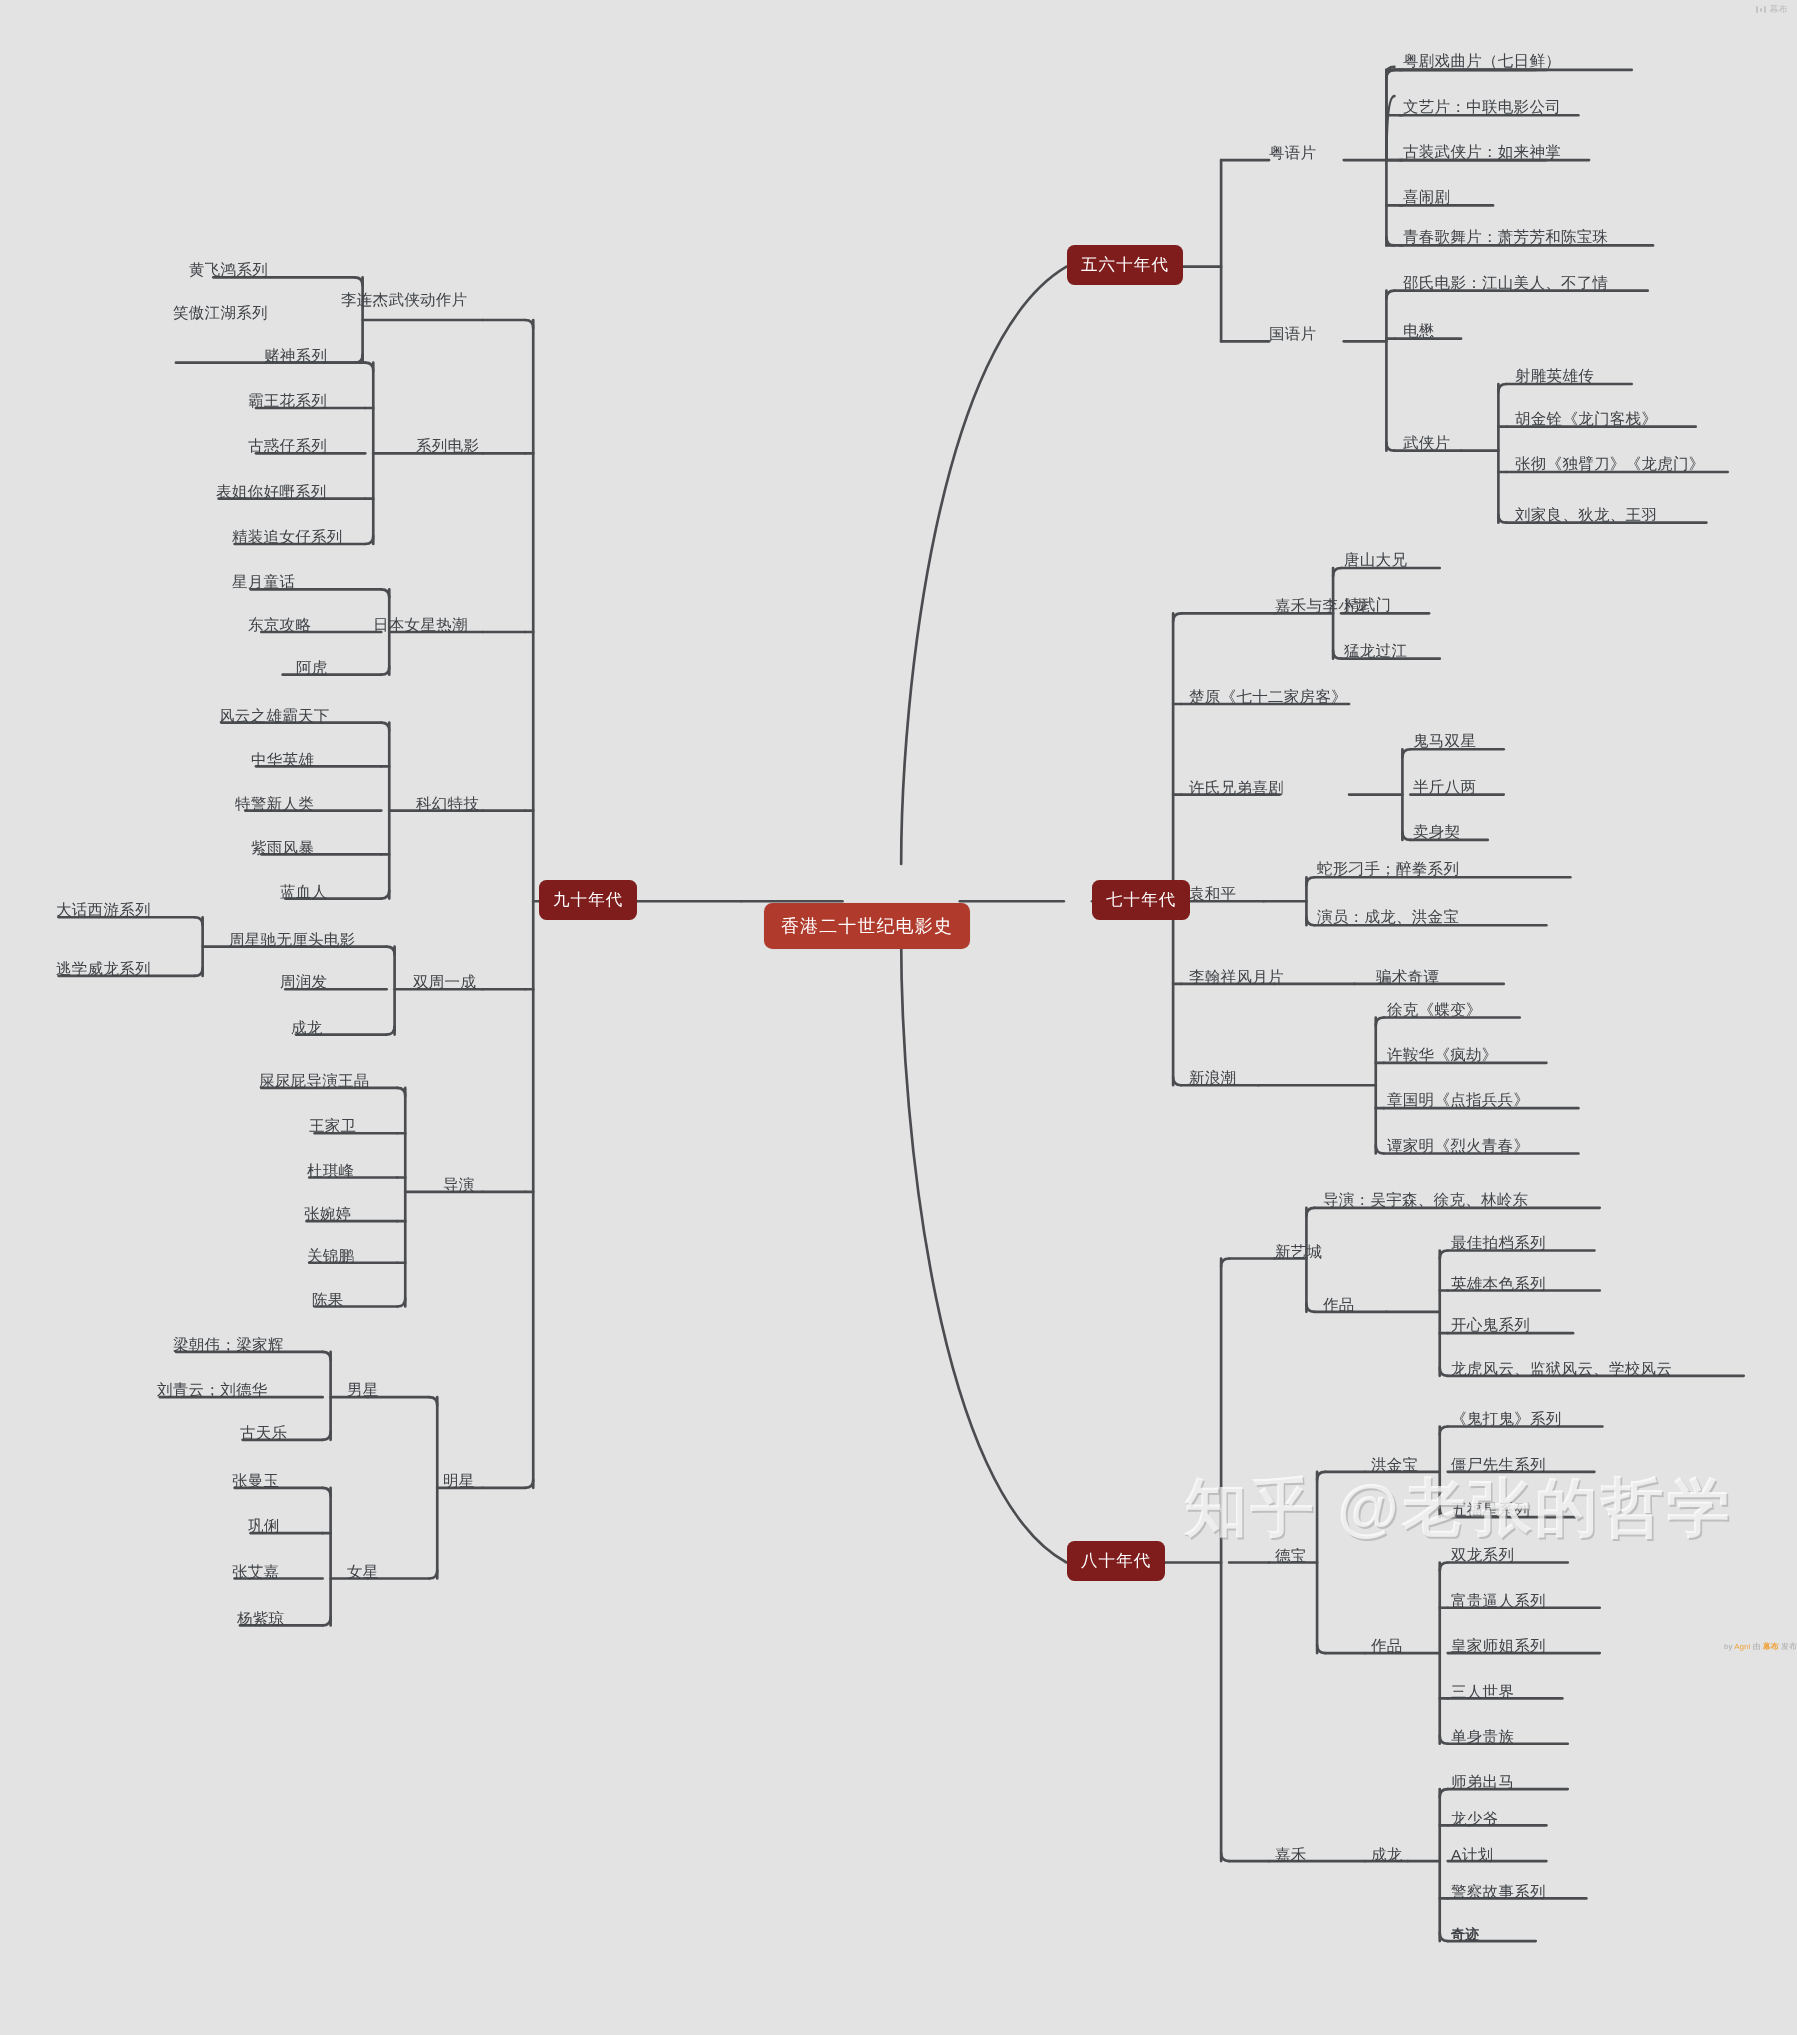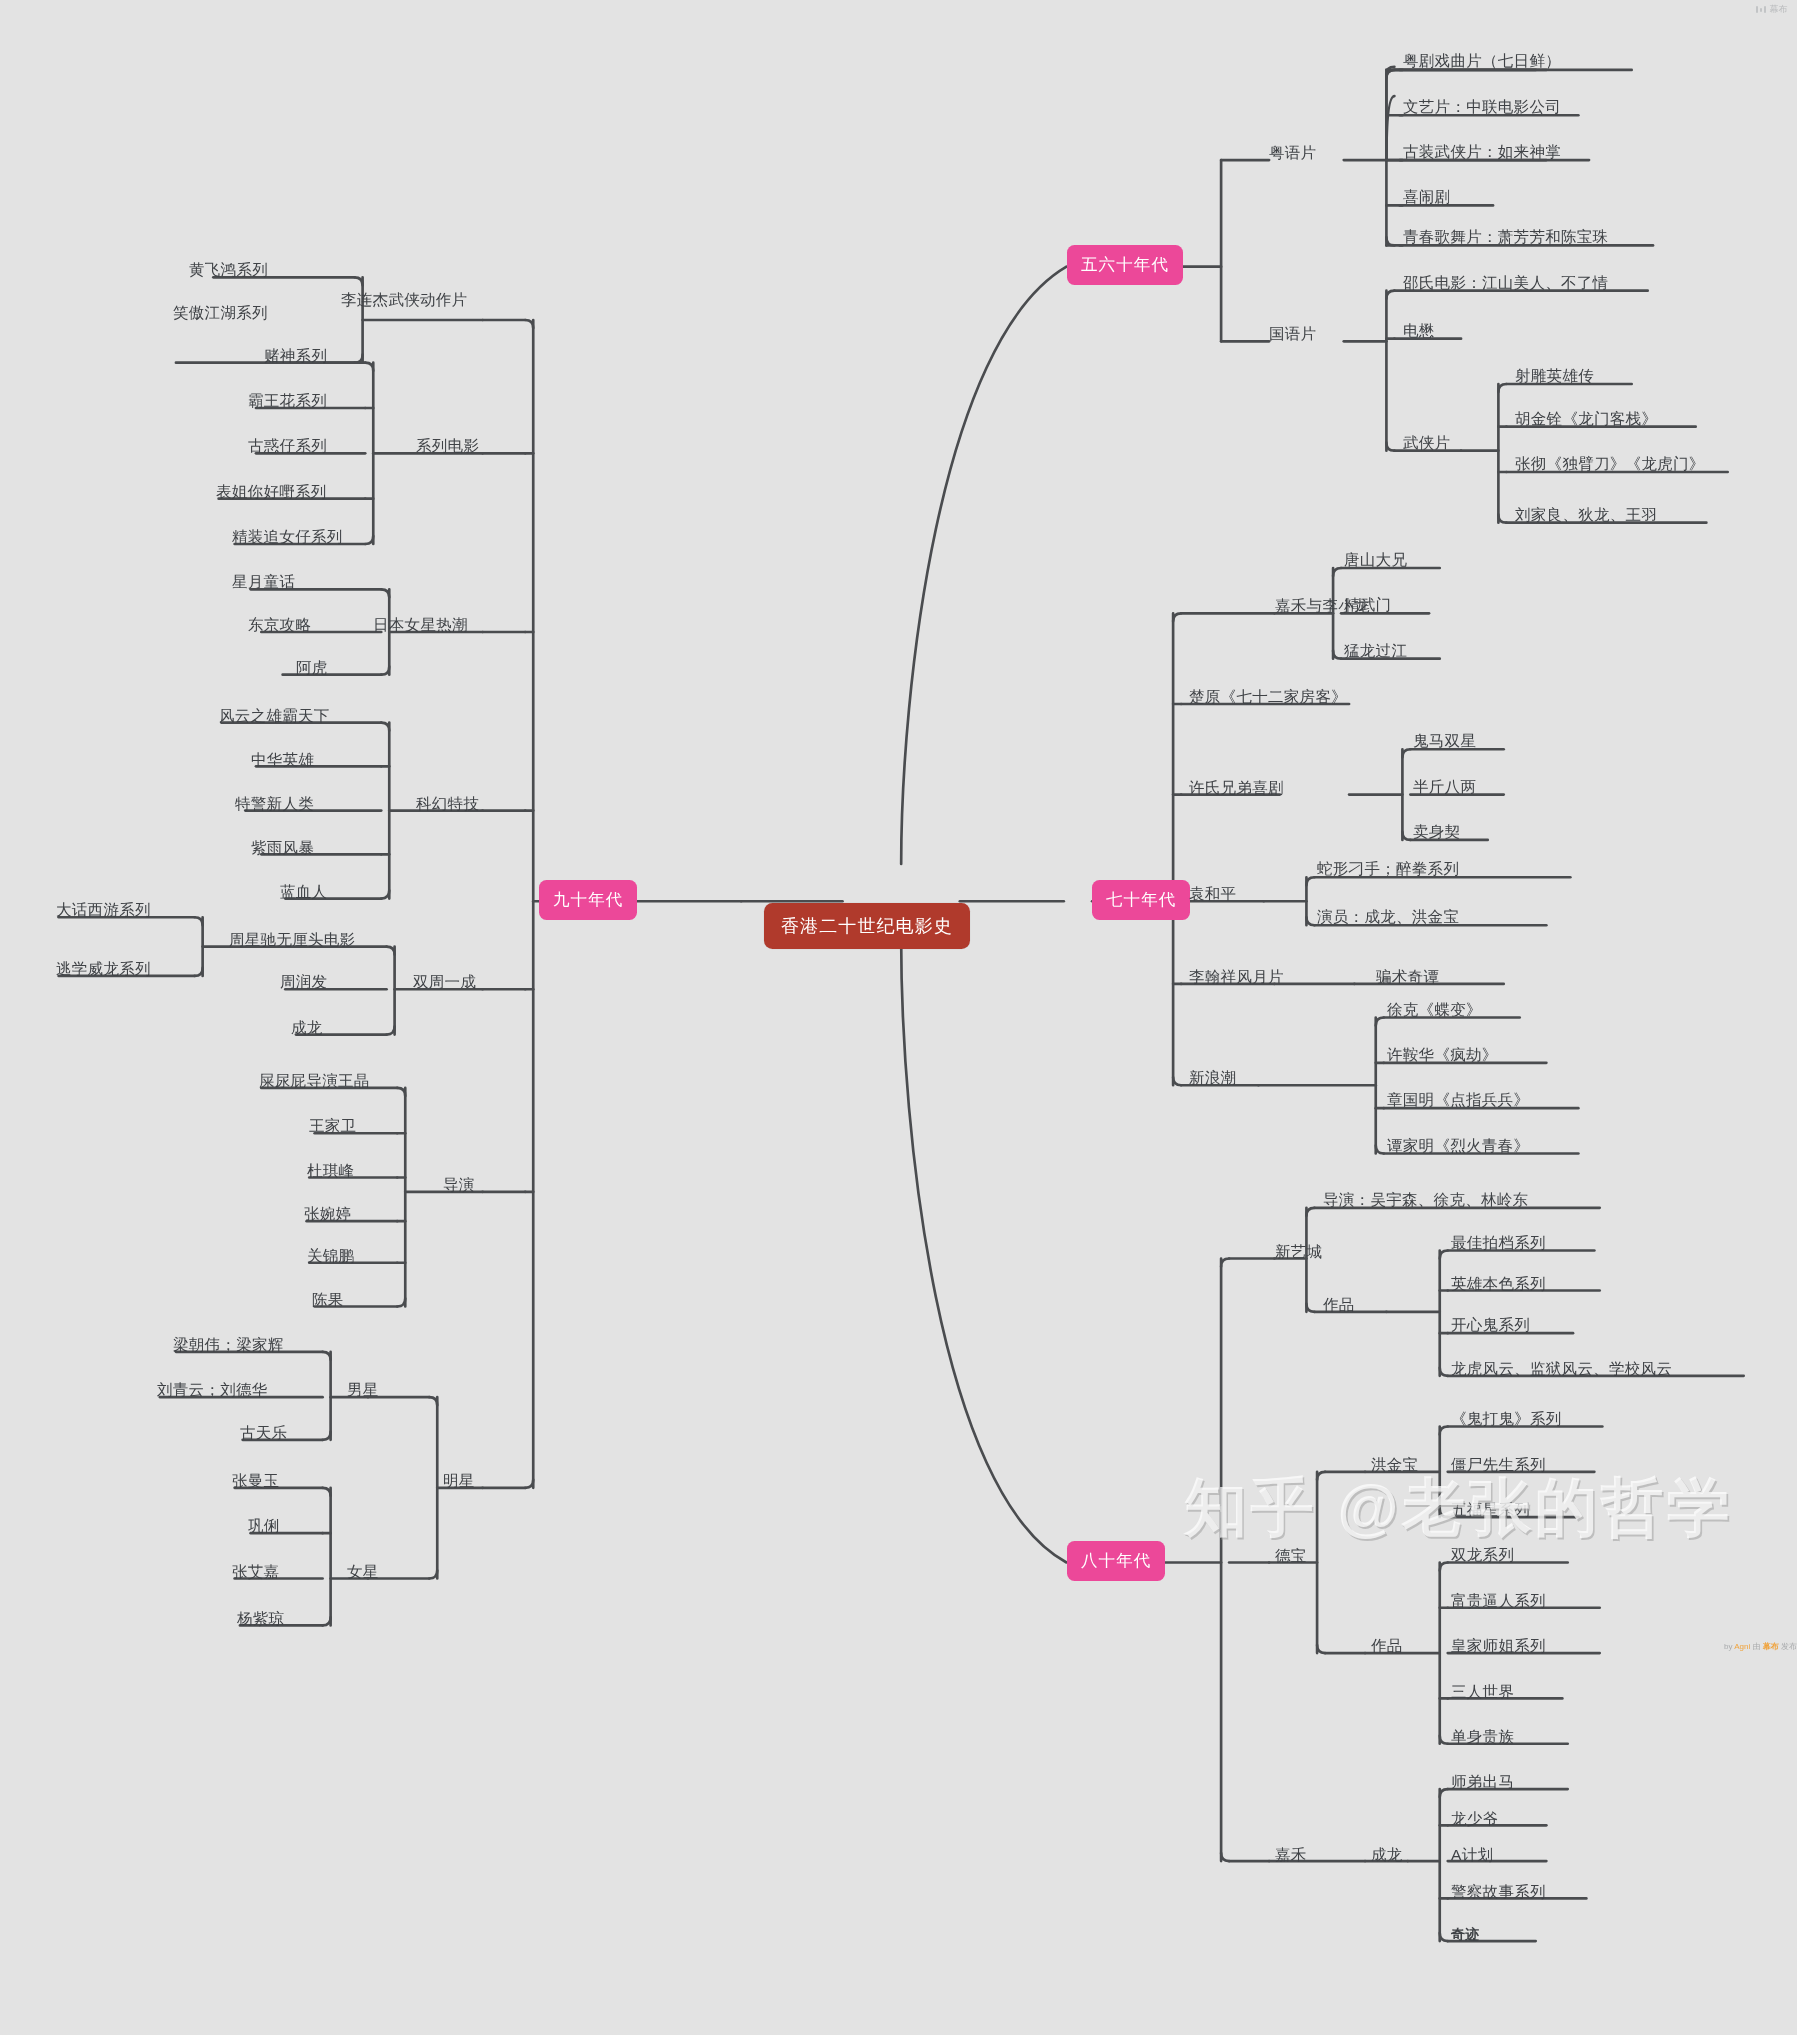--- a/index.html
+++ b/index.html
@@ -18,21 +18,21 @@
     position:absolute;
     color:#3f4246;
     font-size:15.5px;
     line-height:1;
     white-space:nowrap;
     letter-spacing:0.3px;
   }
   
   .cap{
     position:absolute;
-    background:#ec4899;
+    background:#7f1d1d;
     color:#fff;
     border-radius:7.5px;
     font-size:16.5px;
     padding:9px 14px;
     white-space:nowrap;
     letter-spacing:1.1px;
   }
   .root{
     position:absolute;
     background:#b03a2c;

